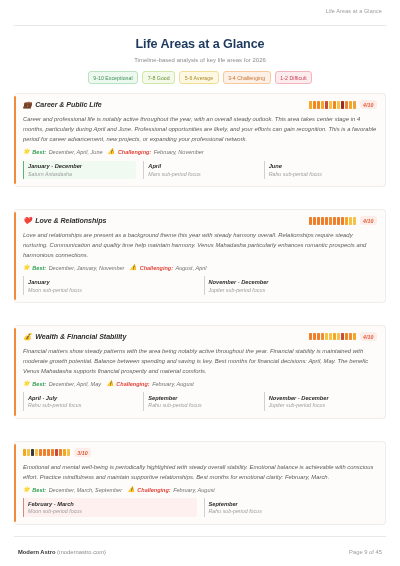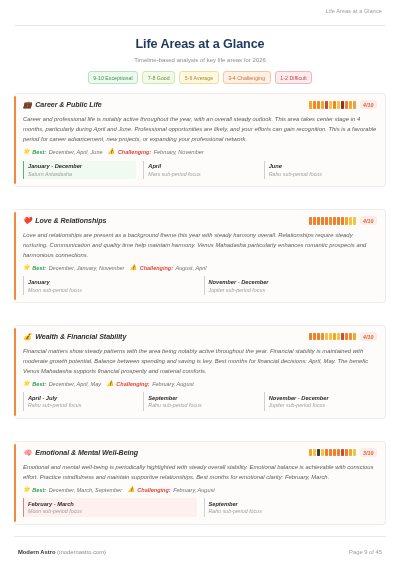--- a/index.html
+++ b/index.html
@@ -372,24 +372,20 @@
           </div>
           <div class="chip" style="border-left-color: rgb(208, 208, 208); background: transparent;">
             <div class="chip-title">November - December</div>
             <div class="chip-sub">Jupiter sub-period focus</div>
           </div>
         </div>
       </div>
       <div class="card">
         <div class="card-accent" style="background: rgb(240, 138, 60);"></div>
         <div class="card-head">
-          <div class="card-head-left">
-            <span class="card-icon">🧠</span>
-            <span class="card-title">Emotional &amp; Mental Well-Being</span>
-          </div>
           <div class="card-head-right">
             <div class="score-bar">
               <div class="seg" style="background: rgb(245, 166, 35);"></div>
               <div class="seg" style="background: rgb(245, 194, 67);"></div>
               <div class="seg" style="background: rgb(58, 58, 58);"></div>
               <div class="seg" style="background: rgb(245, 194, 67);"></div>
               <div class="seg" style="background: rgb(239, 127, 42);"></div>
               <div class="seg" style="background: rgb(239, 127, 42);"></div>
               <div class="seg" style="background: rgb(239, 127, 42);"></div>
               <div class="seg" style="background: rgb(239, 127, 42);"></div>

